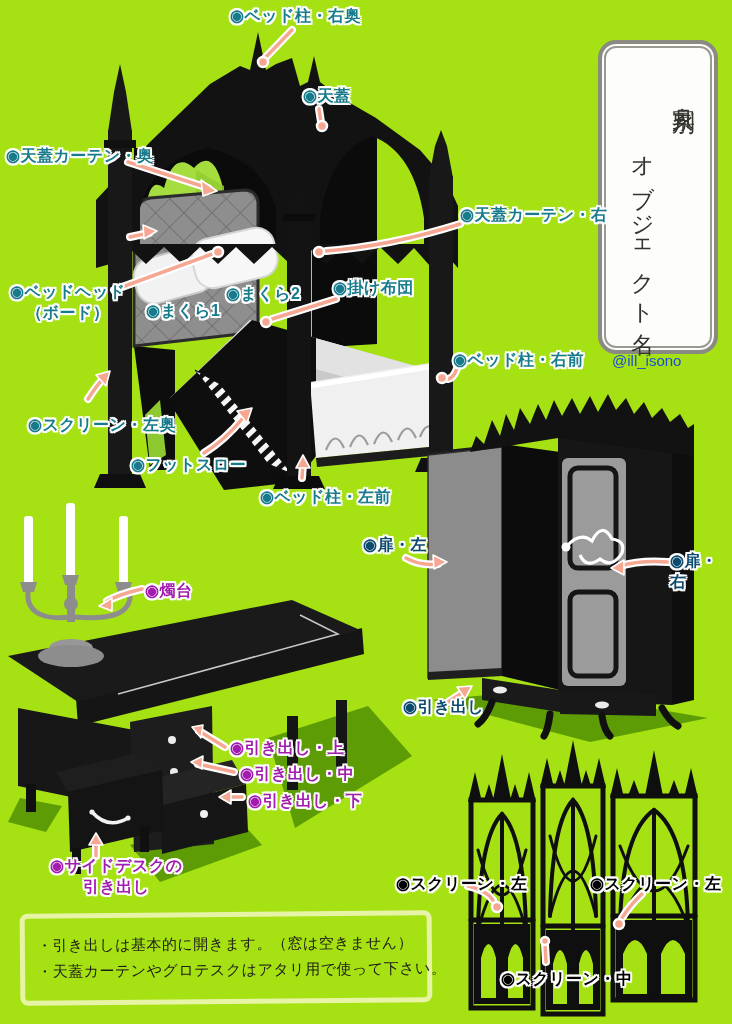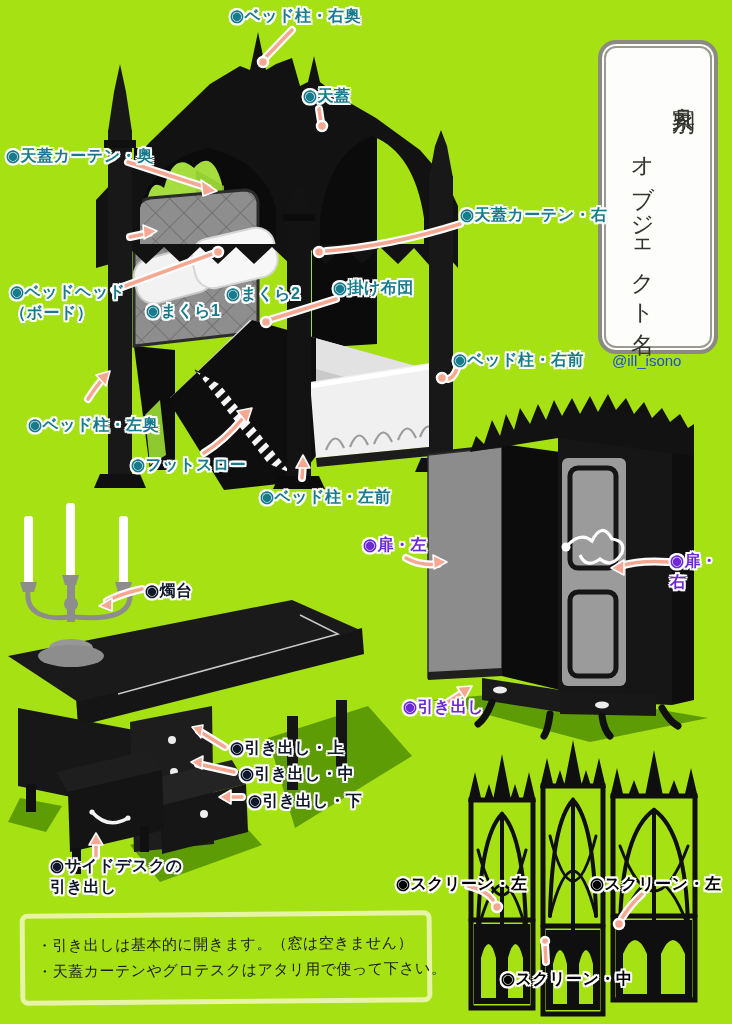--- a/index.html
+++ b/index.html
@@ -4,22 +4,22 @@
 <style>
   html,body{margin:0;padding:0;}
   #canvas{position:relative;width:732px;height:1024px;background:#a6e113;overflow:hidden;
           font-family:"Liberation Sans",sans-serif;}
   svg{position:absolute;left:0;top:0;}
   
   .lbl{position:absolute;font-weight:bold;font-size:16px;line-height:1.3;white-space:pre-line;
        letter-spacing:.5px;z-index:6;
        text-shadow:-2px 0 0 #fff,2px 0 0 #fff,0 -2px 0 #fff,0 2px 0 #fff,
                    -1.6px -1.6px 0 #fff,1.6px -1.6px 0 #fff,-1.6px 1.6px 0 #fff,1.6px 1.6px 0 #fff;}
-  .c-bed{color:#187b8c}.c-ward{color:#6d28d9}.c-desk{color:#0f172a}.c-screen{color:#000000}
-  .ctr{text-align:left}
+  .c-bed{color:#187b8c}.c-ward{color:#0c4a6e}.c-desk{color:#a21caf}.c-screen{color:#000000}
+  .ctr{text-align:center}
   
   .aw{stroke:#fff;stroke-width:8;fill:none;stroke-linecap:round}
   .ac{stroke:#f6a792;stroke-width:3.5;fill:none;stroke-linecap:round}
   .ah{fill:#f6a792;stroke:#fff;stroke-width:1.6;stroke-linejoin:round}
   .dot{fill:#f6a792;stroke:#fff;stroke-width:2.5}
   
   #titleBox{position:absolute;left:598px;top:40px;width:112px;height:306px;background:#fdfdfb;
             border:4px solid #8a8a82;border-radius:18px;z-index:5;box-shadow:0 0 0 2px #fdfdfb inset,0 0 0 4px #9a9a92 inset;}
   #titleBox .vtxt{writing-mode:vertical-rl;text-orientation:upright;position:absolute;right:14px;top:0;
             height:100%;color:#34342e;font-size:23px;font-weight:500;letter-spacing:3px;}
@@ -298,21 +298,21 @@
   <div class="lbl c-bed" style="left:230px;top:6px">◉ベッド柱・右奥</div>
   <div class="lbl c-bed" style="left:303px;top:86px">◉天蓋</div>
   <div class="lbl c-bed" style="left:6px;top:146px">◉天蓋カーテン・奥</div>
   <div class="lbl c-bed" style="left:460px;top:205px">◉天蓋カーテン・右</div>
   <div class="lbl c-bed ctr" style="left:10px;top:282px">◉ベッドヘッド
 （ボード）</div>
   <div class="lbl c-bed" style="left:146px;top:301px">◉まくら1</div>
   <div class="lbl c-bed" style="left:226px;top:284px">◉まくら2</div>
   <div class="lbl c-bed" style="left:333px;top:278px">◉掛け布団</div>
   <div class="lbl c-bed" style="left:453px;top:350px">◉ベッド柱・右前</div>
-  <div class="lbl c-bed" style="left:28px;top:415px">◉ベッド柱・左奥</div>
+  <div class="lbl c-bed" style="left:28px;top:415px">◉スクリーン・左奥</div>
   <div class="lbl c-bed" style="left:131px;top:455px">◉フットスロー</div>
   <div class="lbl c-bed" style="left:260px;top:487px">◉ベッド柱・左前</div>
 
   <div class="lbl c-ward" style="left:363px;top:535px">◉扉・左</div>
   <div class="lbl c-ward" style="left:670px;top:551px">◉扉・右</div>
   <div class="lbl c-ward" style="left:403px;top:697px">◉引き出し</div>
 
   <div class="lbl c-desk" style="left:145px;top:581px">◉燭台</div>
   <div class="lbl c-desk" style="left:230px;top:738px">◉引き出し・上</div>
   <div class="lbl c-desk" style="left:240px;top:764px">◉引き出し・中</div>

